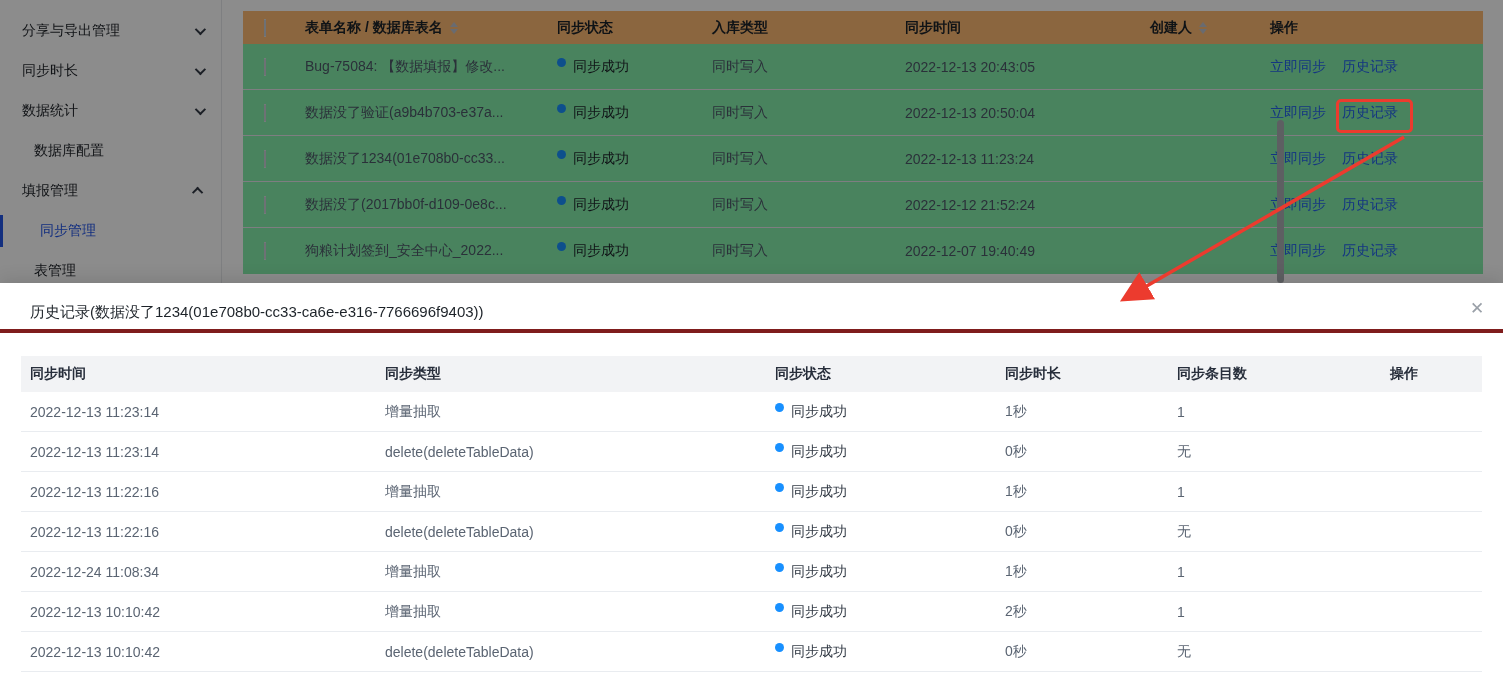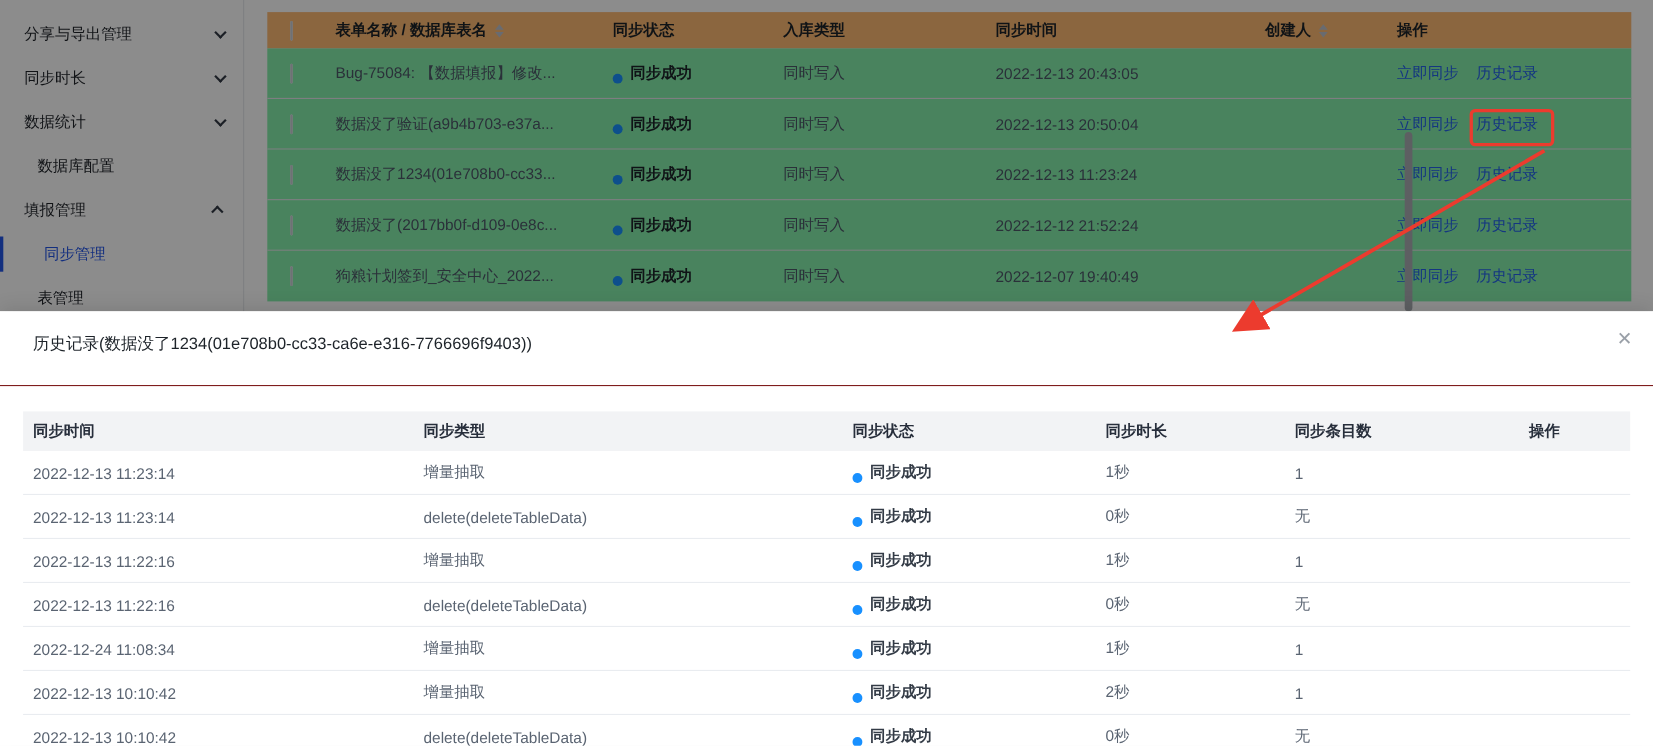--- a/index.html
+++ b/index.html
@@ -26,32 +26,32 @@
     align-items:center; font-size:14px; }
   .mhead { height:33px; background:#fdba74; color:#1d2329; font-weight:700; }
   .mbody { height:46px; border-bottom:1px solid #e5e6eb; color:#4e5969; background:#86efac; }
   .cbcell { padding-left:21px; }
   .cb { width:16px; height:16px; border:1px solid #c9ced6; border-radius:2px; background:#fff; }
   .hcell { display:flex; align-items:center; }
   .sort { display:inline-flex; flex-direction:column; gap:2px; margin-left:7px; }
   .sort i { width:0; height:0; border-left:4px solid transparent; border-right:4px solid transparent; }
   .sort .up { border-bottom:5px solid #c0c4cc; }
   .sort .dn { border-top:5px solid #c0c4cc; }
-  .statuscell { display:flex; align-items:flex-end; gap:7px; color:#1d2329;font-weight:bold; }
+  .statuscell { display:flex; align-items:flex-start; gap:7px; color:#1d2329; }
   .dot { width:9px; height:9px; border-radius:50%; background:#1890ff; flex:none; }
   .blur-name { width:54px; height:16px; background:#c6c6c6; border-radius:2px; filter:blur(2px); }
   .opscell { display:flex; gap:16px; padding-left:5px; }
   .link { color:#2563eb; cursor:pointer; white-space:nowrap; }
   .scroll-thumb { position:absolute; right:7px; top:120px; width:7px; height:163px; background:#aaadb3; border-radius:4px; }
   .overlay { position:absolute; left:0; top:0; width:1503px; height:283px; background:rgba(0,0,0,0.45); }
 
   
   .drawer { position:absolute; left:0; top:283px; width:1503px; height:395px; background:#fff;
     box-shadow:0 -4px 16px rgba(0,0,0,0.10); }
-  .drawer-header { position:relative; height:68px; padding:20px 44px 0 30px; border-bottom:1px solid #7f1d1d; }
+  .drawer-header { position:relative; height:50px; padding:20px 44px 0 30px; border-bottom:4px solid #7f1d1d; }
   .drawer-title { font-size:15px; font-weight:500; color:#1d2329; }
   .drawer-close { position:absolute; right:14px; top:14px; font-size:17px; color:#9aa0a8; cursor:pointer;
     width:24px; height:24px; text-align:center; line-height:24px; }
   .dtable { margin:23px 21px 0 21px; }
   .drow { display:grid; grid-template-columns:355px 390px 230px 172px 213px auto;
     align-items:center; font-size:14px; }
   .drow > div { padding-left:9px; }
   .dhead { height:36px; background:#f2f3f5; color:#272e3b; font-weight:600; }
   .dbody { height:40px; border-bottom:1px solid #e9ecf0; color:#5a6472; }
   .dbody .statuscell { color:#333b46; }

